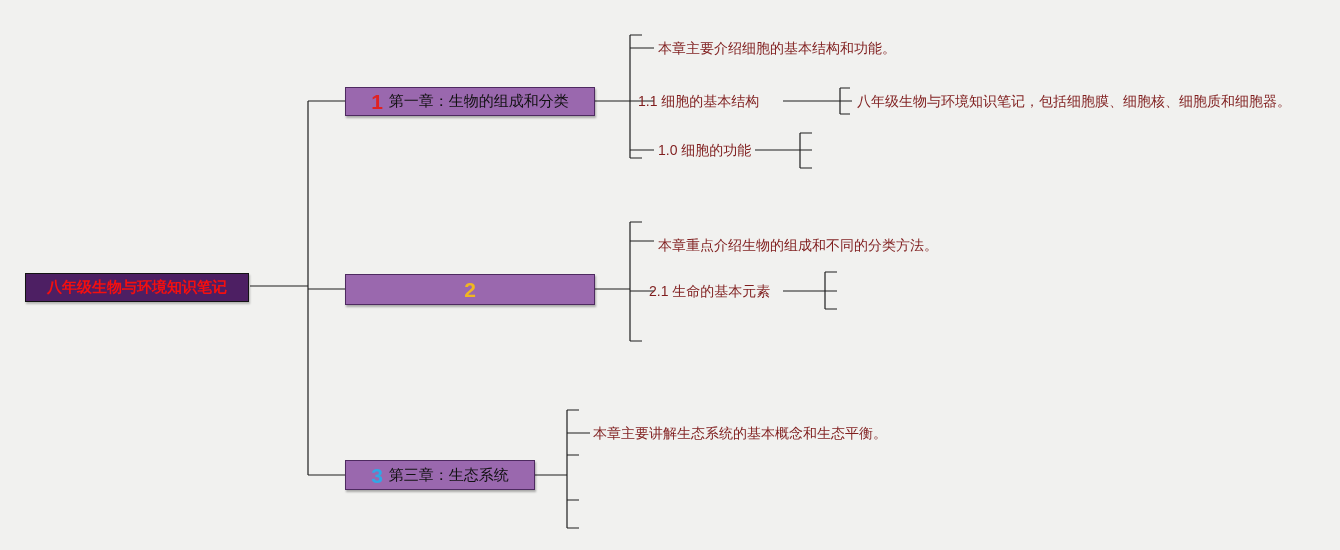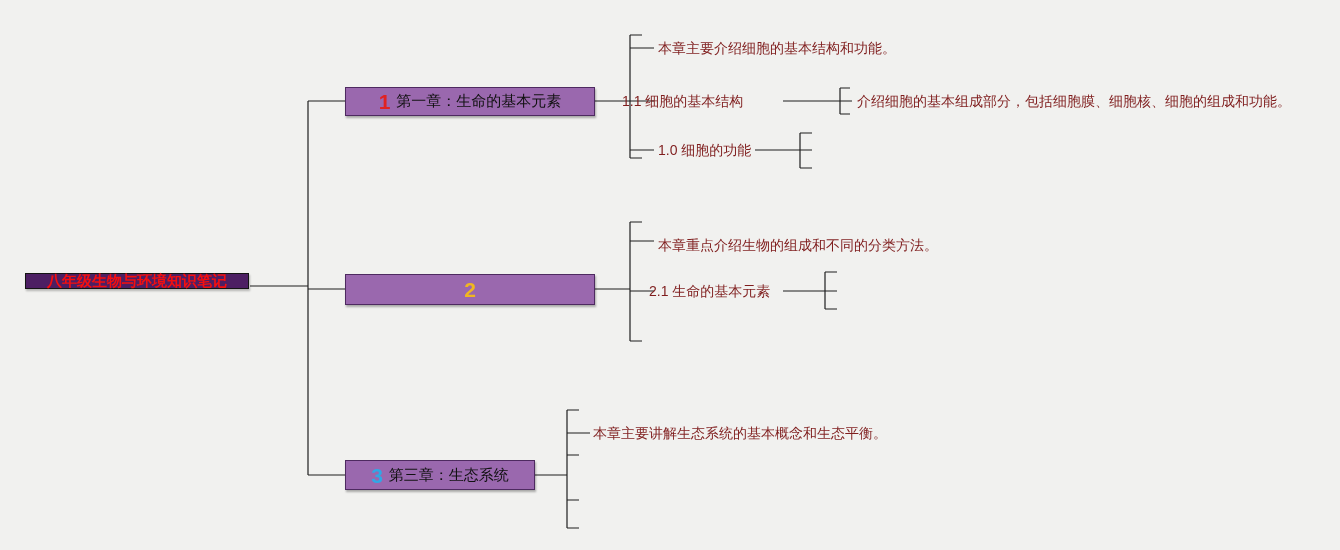--- a/index.html
+++ b/index.html
@@ -18,21 +18,21 @@
     position: absolute;
     left: 0;
     top: 0;
     pointer-events: none;
   }
   .root-node {
     position: absolute;
     left: 25px;
     top: 273px;
     width: 224px;
-    height: 16px;
+    height: 29px;
     background: #4d1f63;
     border: 1px solid #141414;
     color: #f50f0f;
     font-size: 15px;
     font-weight: bold;
     display: flex;
     align-items: center;
     justify-content: center;
     box-sizing: border-box;
     box-shadow: 1px 2px 2px rgba(0,0,0,0.25);
@@ -92,37 +92,37 @@
       <path d="M783,291 H825 M825,272 V309 M825,272 H837 M825,291 H837 M825,309 H837"></path>
 
       <path d="M535,475 H567 M567,410 V528 M567,410 H579 M567,433 H590 M567,455 H579 M567,500 H579 M567,528 H579"></path>
     </g>
   </svg>
 
   <div class="root-node">八年级生物与环境知识笔记</div>
 
   <div class="chapter-node" style="left:345px; top:87px; width:250px; height:29px;">
     <span class="num" style="color: rgb(224, 34, 34);">1</span>
-    <span class="chapter-label">第一章：生命的基本元素</span>
+    <span class="chapter-label">第一章：生物的组成和分类</span>
   </div>
 
   <div class="chapter-node" style="left:345px; top:274px; width:250px; height:31px;">
     <span class="num" style="color: rgb(240, 182, 31);">2</span>
   </div>
 
   <div class="chapter-node" style="left:345px; top:460px; width:190px; height:30px;">
     <span class="num" style="color: rgb(49, 167, 229);">3</span>
     <span class="chapter-label">第三章：生态系统</span>
   </div>
 
   <div class="leaf" style="left:658px; top:39px;">本章主要介绍细胞的基本结构和功能。</div>
 
-  <div class="leaf" style="left:622px; top:92px;">1.1 细胞的基本结构</div>
+  <div class="leaf" style="left:638px; top:92px;">1.1 细胞的基本结构</div>
 
-  <div class="leaf" style="left:857px; top:92px;">介绍细胞的基本组成部分，包括细胞膜、细胞核、细胞的组成和功能。</div>
+  <div class="leaf" style="left:857px; top:92px;">八年级生物与环境知识笔记，包括细胞膜、细胞核、细胞质和细胞器。</div>
 
   <div class="leaf" style="left:658px; top:141px;">1.0 细胞的功能</div>
 
   <div class="leaf" style="left:658px; top:236px;">本章重点介绍生物的组成和不同的分类方法。</div>
 
   <div class="leaf" style="left:649px; top:282px;">2.1 生命的基本元素</div>
 
   <div class="leaf" style="left:593px; top:424px;">本章主要讲解生态系统的基本概念和生态平衡。</div>
 
 </div>

